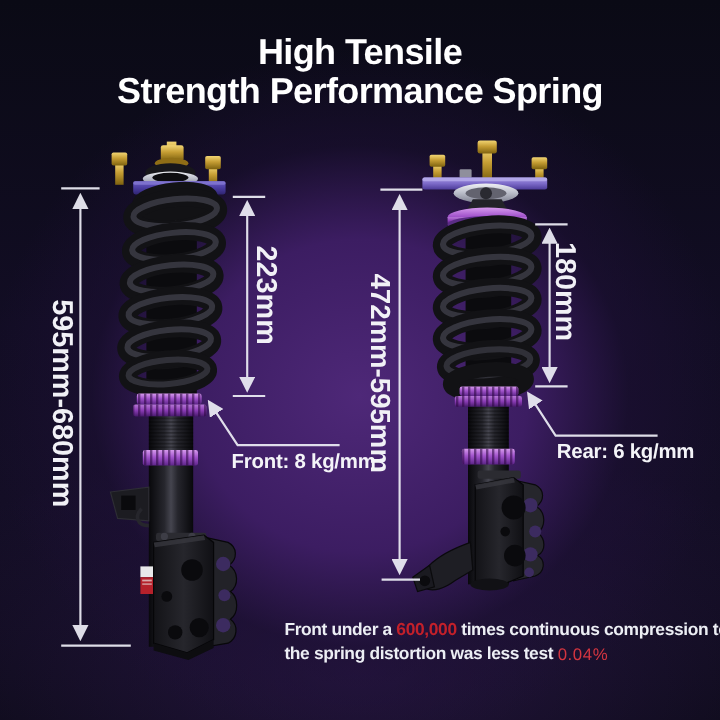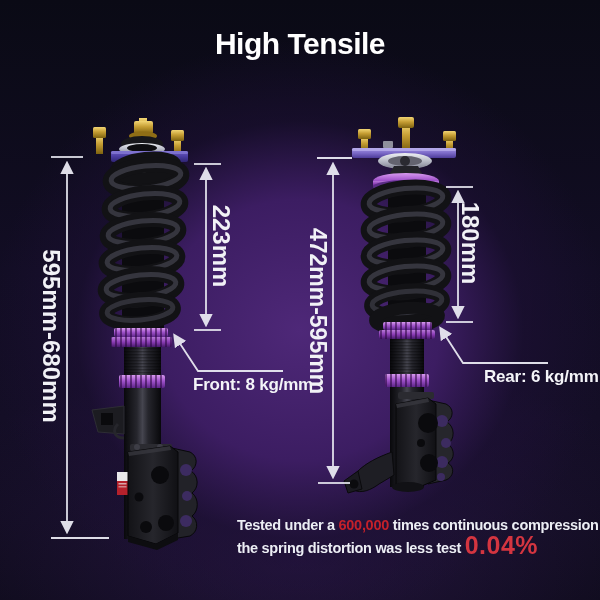--- a/index.html
+++ b/index.html
@@ -13,21 +13,21 @@
   }
   .title{position:absolute;top:27px;left:0;width:600px;text-align:center;
     color:#ffffff;font-weight:700;font-size:30px;line-height:33px;letter-spacing:-0.5px;}
   .v-label{position:absolute;white-space:nowrap;color:#f1f1f6;font-weight:700;
     transform:translate(-50%,-50%) rotate(90deg);}
   .rate{position:absolute;color:#f4f4f8;font-weight:700;font-size:17px;line-height:21px;
     letter-spacing:-0.2px;white-space:nowrap;}
   .footnote{position:absolute;left:237px;top:515px;margin:0;color:#eceef4;font-weight:700;
     font-size:14.5px;line-height:20px;letter-spacing:-0.3px;white-space:nowrap;}
   .hl-red{color:#c3202a;text-align:center;}
-  .hl-red-big{color:#d43540;font-size:25px;font-weight:700;letter-spacing:0.5px;vertical-align:-1px;}
+  .hl-red-big{color:#d43540;font-size:14px;font-weight:400;letter-spacing:0.5px;vertical-align:-1px;}
   svg{position:absolute;left:0;top:0;}
 </style>
 </head>
 <body>
 
 <div class="stage">
 
   <svg width="600" height="600" viewBox="0 0 600 600">
     <defs>
       <linearGradient id="goldG" x1="0" y1="0" x2="0" y2="1">
@@ -265,36 +265,37 @@
         <line x1="446" y1="322" x2="473" y2="322"></line>
         <line x1="458" y1="193" x2="458" y2="316" marker-start="url(#ah)" marker-end="url(#ah)"></line>
       </g>
       <polyline points="175,336 198,371 283,371" marker-start="url(#ah)"></polyline>
       <polyline points="441,329 463,363 548,363" marker-start="url(#ah)"></polyline>
     </g>
   </svg>
 
   <div class="title">
     <div>High Tensile</div>
+    <div>Strength Performance Spring</div>
   </div>
 
   <div class="v-label" style="left:51px;top:336px;font-size:24px;">595mm-680mm</div>
 
   <div class="v-label" style="left:221px;top:246px;font-size:24px;">223mm</div>
 
   <div class="v-label" style="left:317px;top:311px;font-size:23px;">472mm-595mm</div>
 
   <div class="v-label" style="left:470px;top:243px;font-size:24px;">180mm</div>
 
   <div class="rate" style="left:193px;top:374px;">
     <div>Front: 8 kg/mm</div>
   </div>
 
-  <div class="rate" style="left:484px;top:366px;">
+  <div class="rate" style="left:464px;top:366px;">
     <div>Rear: 6 kg/mm</div>
   </div>
 
   <p class="footnote">
-    <span>Tested under a </span><span class="hl-red">600,000</span><span> times continuous compression test,</span><br>
+    <span>Front under a </span><span class="hl-red">600,000</span><span> times continuous compression test,</span><br>
     <span>the spring distortion was less test </span><span class="hl-red-big">0.04%</span>
   </p>
 
 </div>
 
 </body></html>

